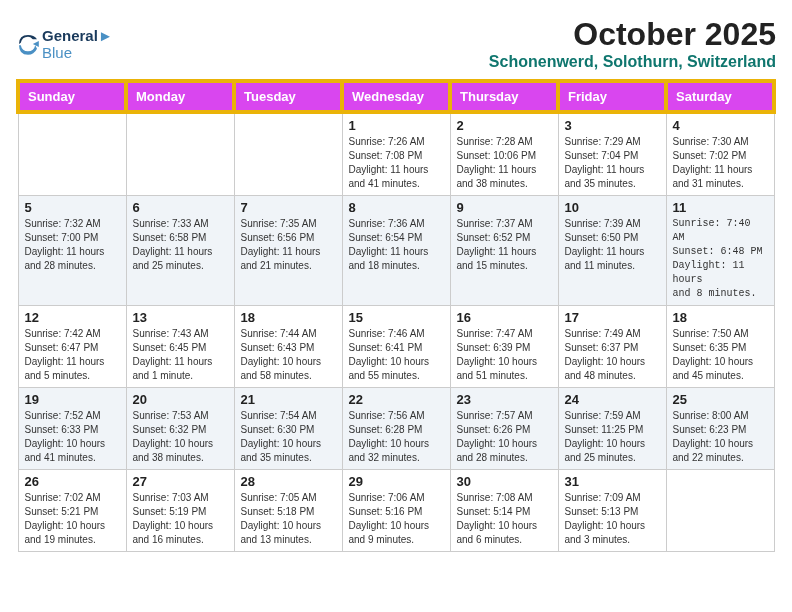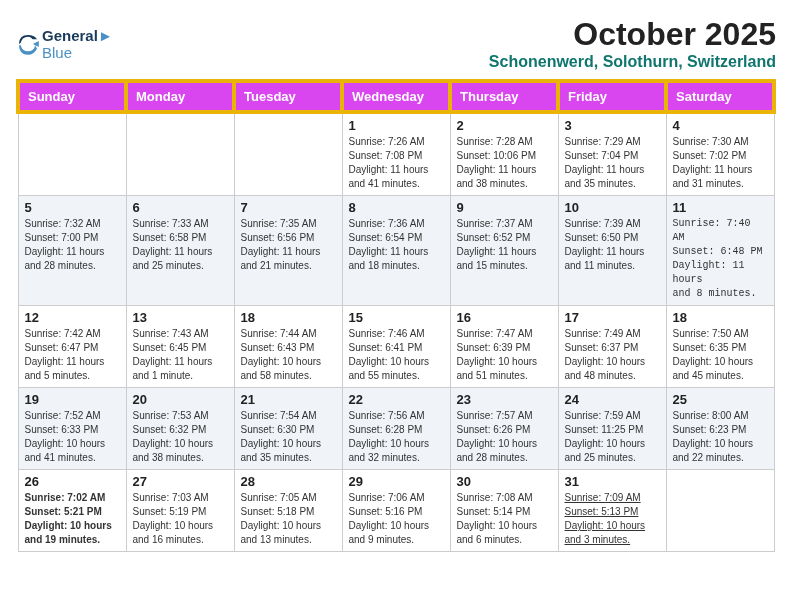--- a/index.html
+++ b/index.html
@@ -297,21 +297,21 @@
           <div class="day-number">25</div>
           <div class="day-info" style="white-space: pre-line;">Sunrise: 8:00 AM
 Sunset: 6:23 PM
 Daylight: 10 hours
 and 22 minutes.</div>
         </td>
       </tr>
       <tr class="row-white">
         <td>
           <div class="day-number">26</div>
-          <div class="day-info" style="white-space: pre-line; font-weight: bold;">Sunrise: 7:02 AM
+          <div class="day-info" style="white-space: pre-line;">Sunrise: 7:02 AM
 Sunset: 5:21 PM
 Daylight: 10 hours
 and 19 minutes.</div>
         </td>
         <td>
           <div class="day-number">27</div>
           <div class="day-info" style="white-space: pre-line;">Sunrise: 7:03 AM
 Sunset: 5:19 PM
 Daylight: 10 hours
 and 16 minutes.</div>
@@ -332,21 +332,21 @@
         </td>
         <td>
           <div class="day-number">30</div>
           <div class="day-info" style="white-space: pre-line;">Sunrise: 7:08 AM
 Sunset: 5:14 PM
 Daylight: 10 hours
 and 6 minutes.</div>
         </td>
         <td>
           <div class="day-number">31</div>
-          <div class="day-info" style="white-space: pre-line; text-decoration: underline;">Sunrise: 7:09 AM
+          <div class="day-info" style="white-space: pre-line;">Sunrise: 7:09 AM
 Sunset: 5:13 PM
 Daylight: 10 hours
 and 3 minutes.</div>
         </td>
         <td class="empty-cell"></td>
       </tr>
     </tbody>
 </table>
 
 </body></html>

